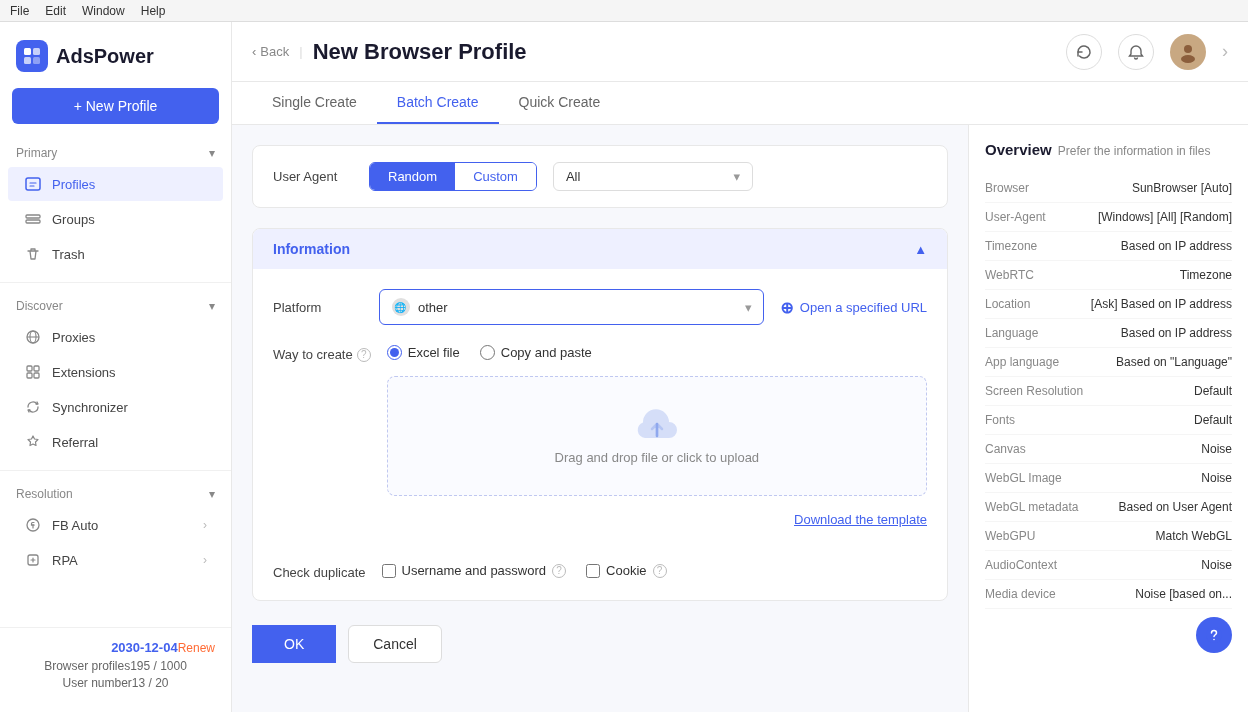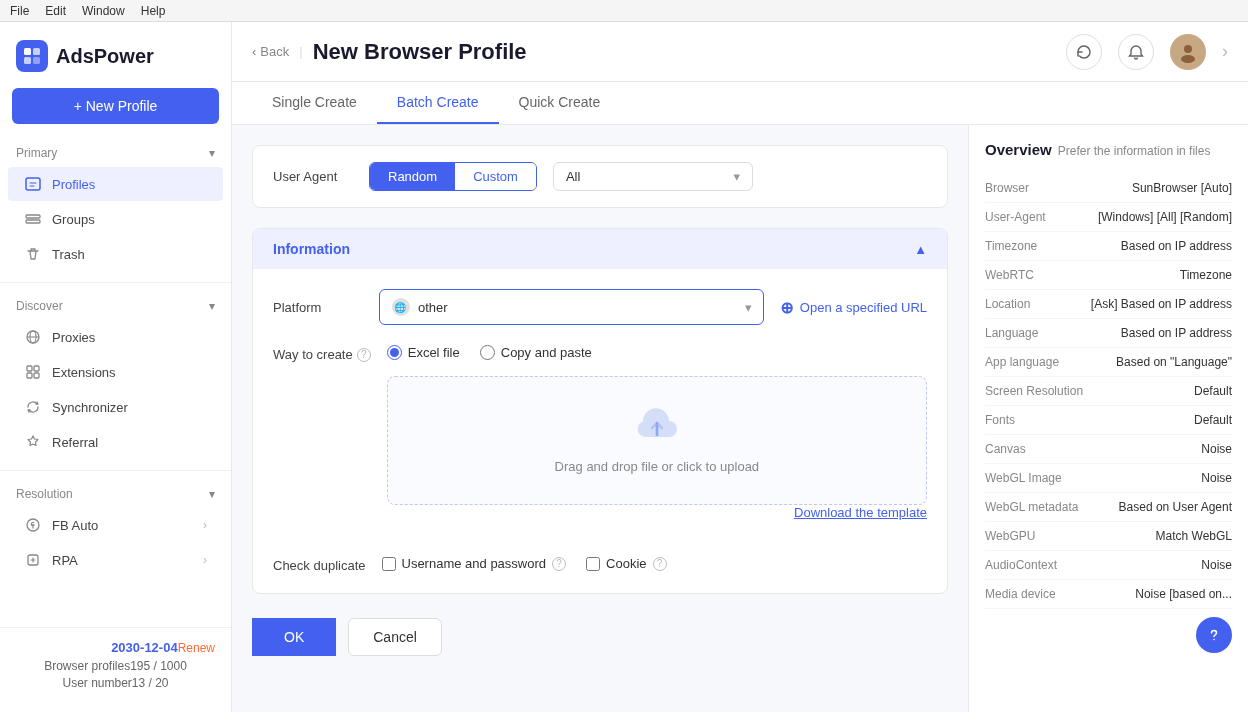--- a/index.html
+++ b/index.html
@@ -75,21 +75,21 @@
     .platform-icon { width: 18px; height: 18px; border-radius: 50%; background: #e0e0e0; display: flex; align-items: center; justify-content: center; font-size: 10px; }
 
     .open-url-btn { display: flex; align-items: center; gap: 6px; color: #4361ee; font-size: 13px; cursor: pointer; white-space: nowrap; }
 
     .way-row { display: flex; align-items: flex-start; gap: 16px; margin-bottom: 20px; }
     .way-label { font-size: 13px; color: #444; min-width: 90px; padding-top: 2px; display: flex; align-items: center; gap: 4px; }
     .radio-group { display: flex; gap: 20px; flex-wrap: wrap; }
     .radio-item { display: flex; align-items: center; gap: 6px; cursor: pointer; font-size: 13px; color: #333; }
     .radio-item input[type="radio"] { accent-color: #4361ee; width: 15px; height: 15px; }
 
-    .upload-area { border: 1.5px dashed #c0c8f0; border-radius: 8px; padding: 30px; display: flex; flex-direction: column; align-items: center; justify-content: center; gap: 12px; background: #fafbff; cursor: pointer; margin-bottom: 0; min-height: 120px; }
+    .upload-area { border: 1.5px dashed #c0c8f0; border-radius: 8px; padding: 30px; display: flex; flex-direction: column; align-items: center; justify-content: center; gap: 2px; background: #fafbff; cursor: pointer; margin-bottom: 16px; min-height: 120px; }
     .upload-text { font-size: 13px; color: #888; }
     .download-link { color: #4361ee; font-size: 13px; cursor: pointer; text-decoration: underline; text-align: right; display: block; margin-bottom: 16px; }
 
     .check-row { display: flex; align-items: flex-start; gap: 16px; }
     .check-label { font-size: 13px; color: #444; min-width: 90px; padding-top: 2px; }
     .check-group { display: flex; gap: 20px; }
     .check-item { display: flex; align-items: center; gap: 6px; cursor: pointer; font-size: 13px; color: #333; }
     .check-item input[type="checkbox"] { accent-color: #4361ee; width: 14px; height: 14px; }
     .info-icon { width: 14px; height: 14px; border-radius: 50%; border: 1.5px solid #bbb; display: inline-flex; align-items: center; justify-content: center; font-size: 10px; color: #bbb; cursor: pointer; }
 

